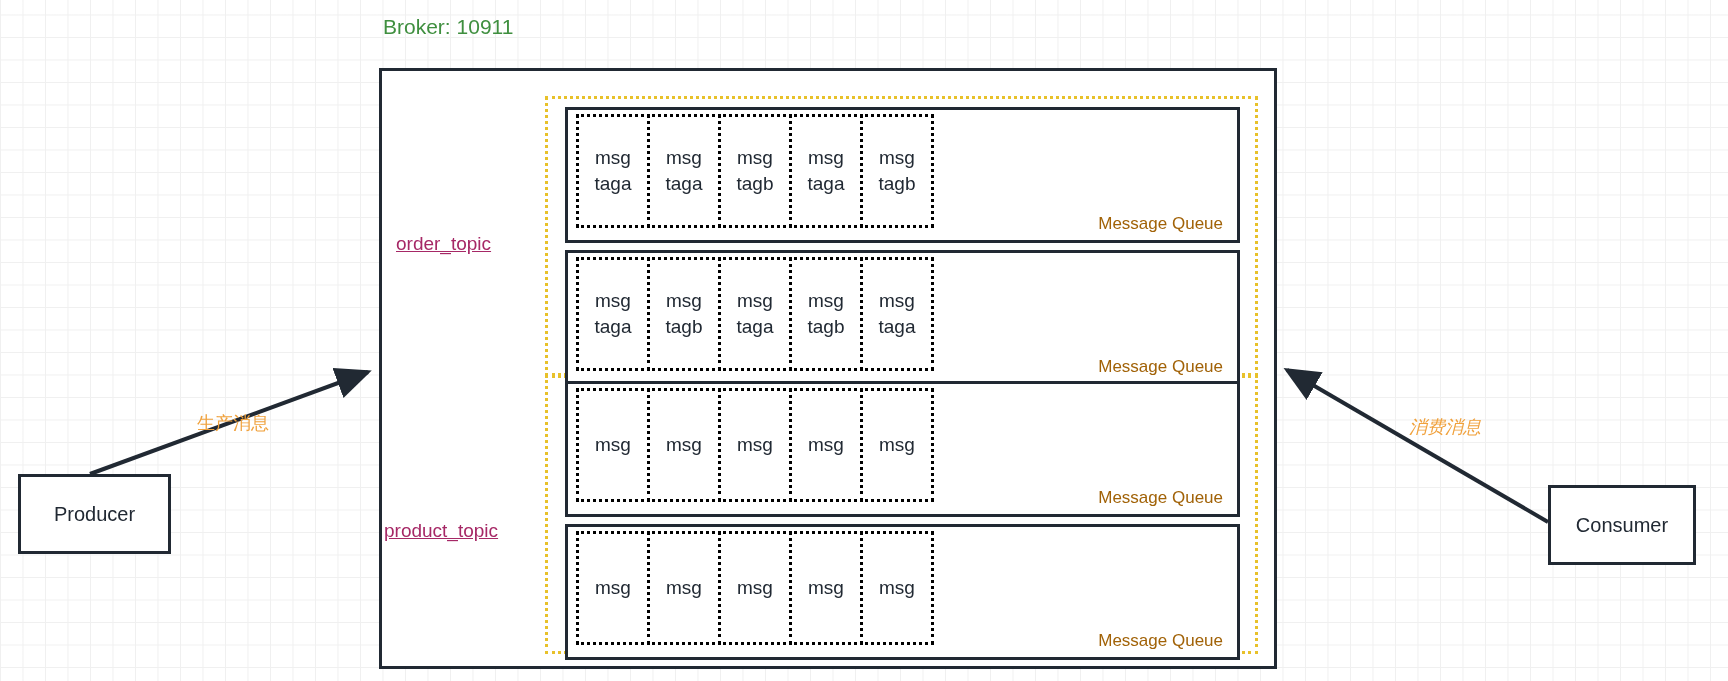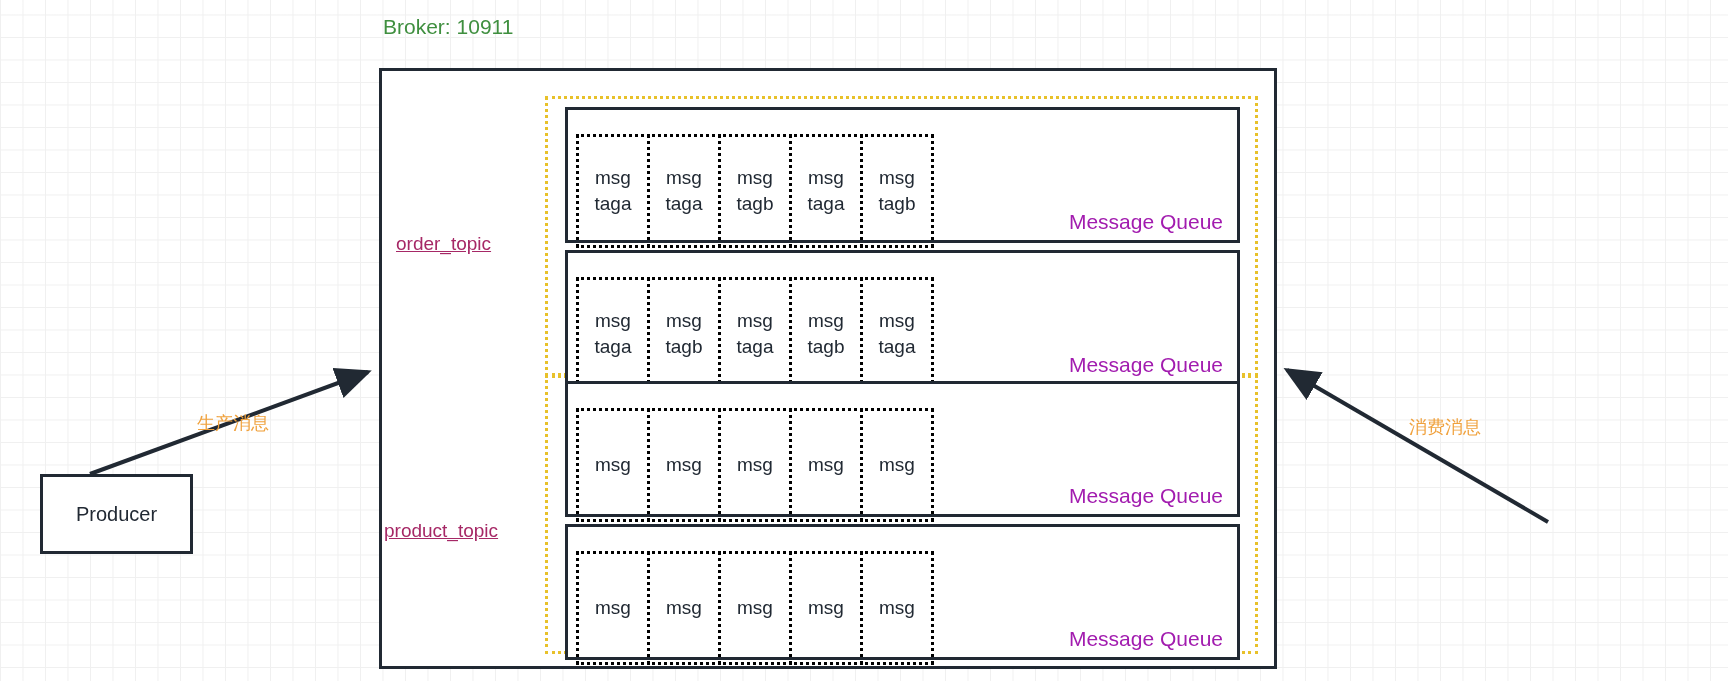--- a/index.html
+++ b/index.html
@@ -77,21 +77,21 @@
     background: #ffffff;
   }
   .mq.q1 { top: 107px; }
   .mq.q2 { top: 250px; }
   .mq.q3 { top: 381px; }
   .mq.q4 { top: 524px; }
 
   .msg-strip {
     position: absolute;
     left: 8px;
-    top: 24px;
+    top: 4px;
     display: flex;
   }
   .msg-cell {
     width: 74px;
     height: 114px;
     border: 3px dotted #000000;
     box-sizing: border-box;
     margin-right: -3px;
     display: flex;
     flex-direction: column;
@@ -100,50 +100,49 @@
     font-size: 19px;
     color: #212933;
     line-height: 1.35;
   }
   .msg-cell .line { display: block; }
 
   .mq-label {
     position: absolute;
     right: 14px;
     bottom: 6px;
-    font-size: 21px;
-    color: #a21caf;
+    font-size: 17px;
+    color: #a16207;
     white-space: nowrap;
   }
 
   
   .endpoint {
     position: absolute;
     border: 3px solid #212933;
     background: #ffffff;
     box-sizing: border-box;
     display: flex;
     align-items: center;
     justify-content: center;
     font-size: 20px;
     color: #212933;
-    margin-left: 22px;
   }
   .endpoint.producer { left: 18px;   top: 474px; width: 153px; height: 80px; }
   .endpoint.consumer { left: 1548px; top: 485px; width: 148px; height: 80px; }
 
   
   .arrow-label {
     position: absolute;
     font-size: 18px;
     color: #f0a13c;
     white-space: nowrap;
   }
   .arrow-label.produce { left: 197px;  top: 411px; }
-  .arrow-label.consume { left: 1409px; top: 415px; }
+  .arrow-label.consume { left: 1409px; top: 415px; font-style: italic; }
 
   .arrows {
     position: absolute;
     left: 0;
     top: 0;
     width: 1728px;
     height: 681px;
     pointer-events: none;
   }
 </style>
@@ -250,20 +249,23 @@
       </div>
       <div class="msg-cell">
         <span class="line">msg</span>
       </div>
     </div>
     <div class="mq-label">Message Queue</div>
   </div>
 
   <div class="endpoint producer">
     <span>Producer</span>
+  </div>
+  <div class="endpoint consumer">
+    <span>Consumer</span>
   </div>
 
   <svg class="arrows" viewBox="0 0 1728 681" xmlns="http://www.w3.org/2000/svg">
     <defs>
       <marker id="ah" markerWidth="11" markerHeight="11" refX="8" refY="4" orient="auto">
         <path d="M0,0 L9,4 L0,8 z" fill="#212933"></path>
       </marker>
     </defs>
     <line x1="90" y1="474" x2="368" y2="372" stroke="#212933" stroke-width="4" marker-end="url(#ah)"></line>
     <line x1="1548" y1="522" x2="1287" y2="370" stroke="#212933" stroke-width="4" marker-end="url(#ah)"></line>

